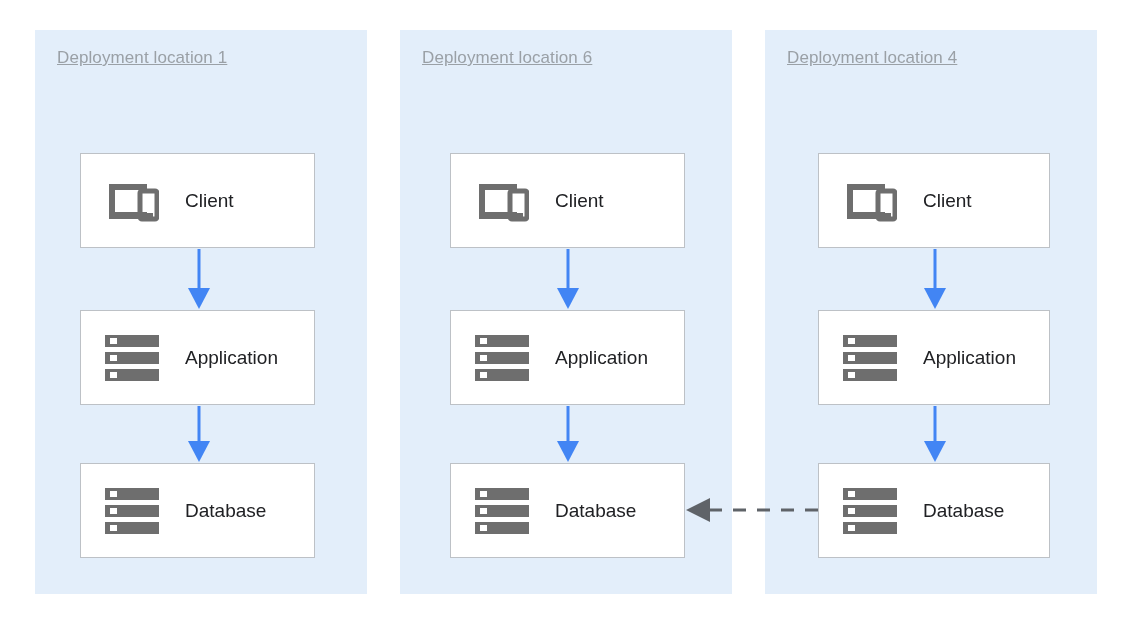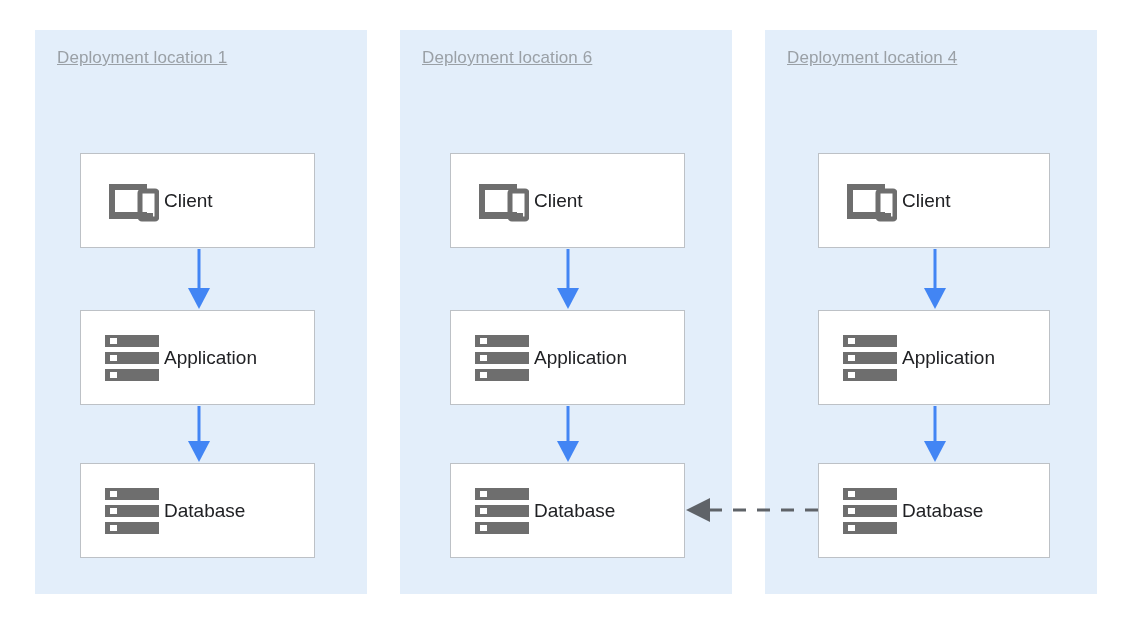--- a/index.html
+++ b/index.html
@@ -48,21 +48,21 @@
   .node-icon {
     flex: 0 0 auto;
     margin-left: 24px;
     width: 56px;
     height: 48px;
     display: flex;
     align-items: center;
     justify-content: center;
   }
   .node-label {
-    margin-left: 3px;
+    margin-left: 24px;
     font-size: 19px;
     color: #202124;
     white-space: nowrap;
   }
 
   
   .srv { display: block; }
   
   .cli { display: block; }
 

